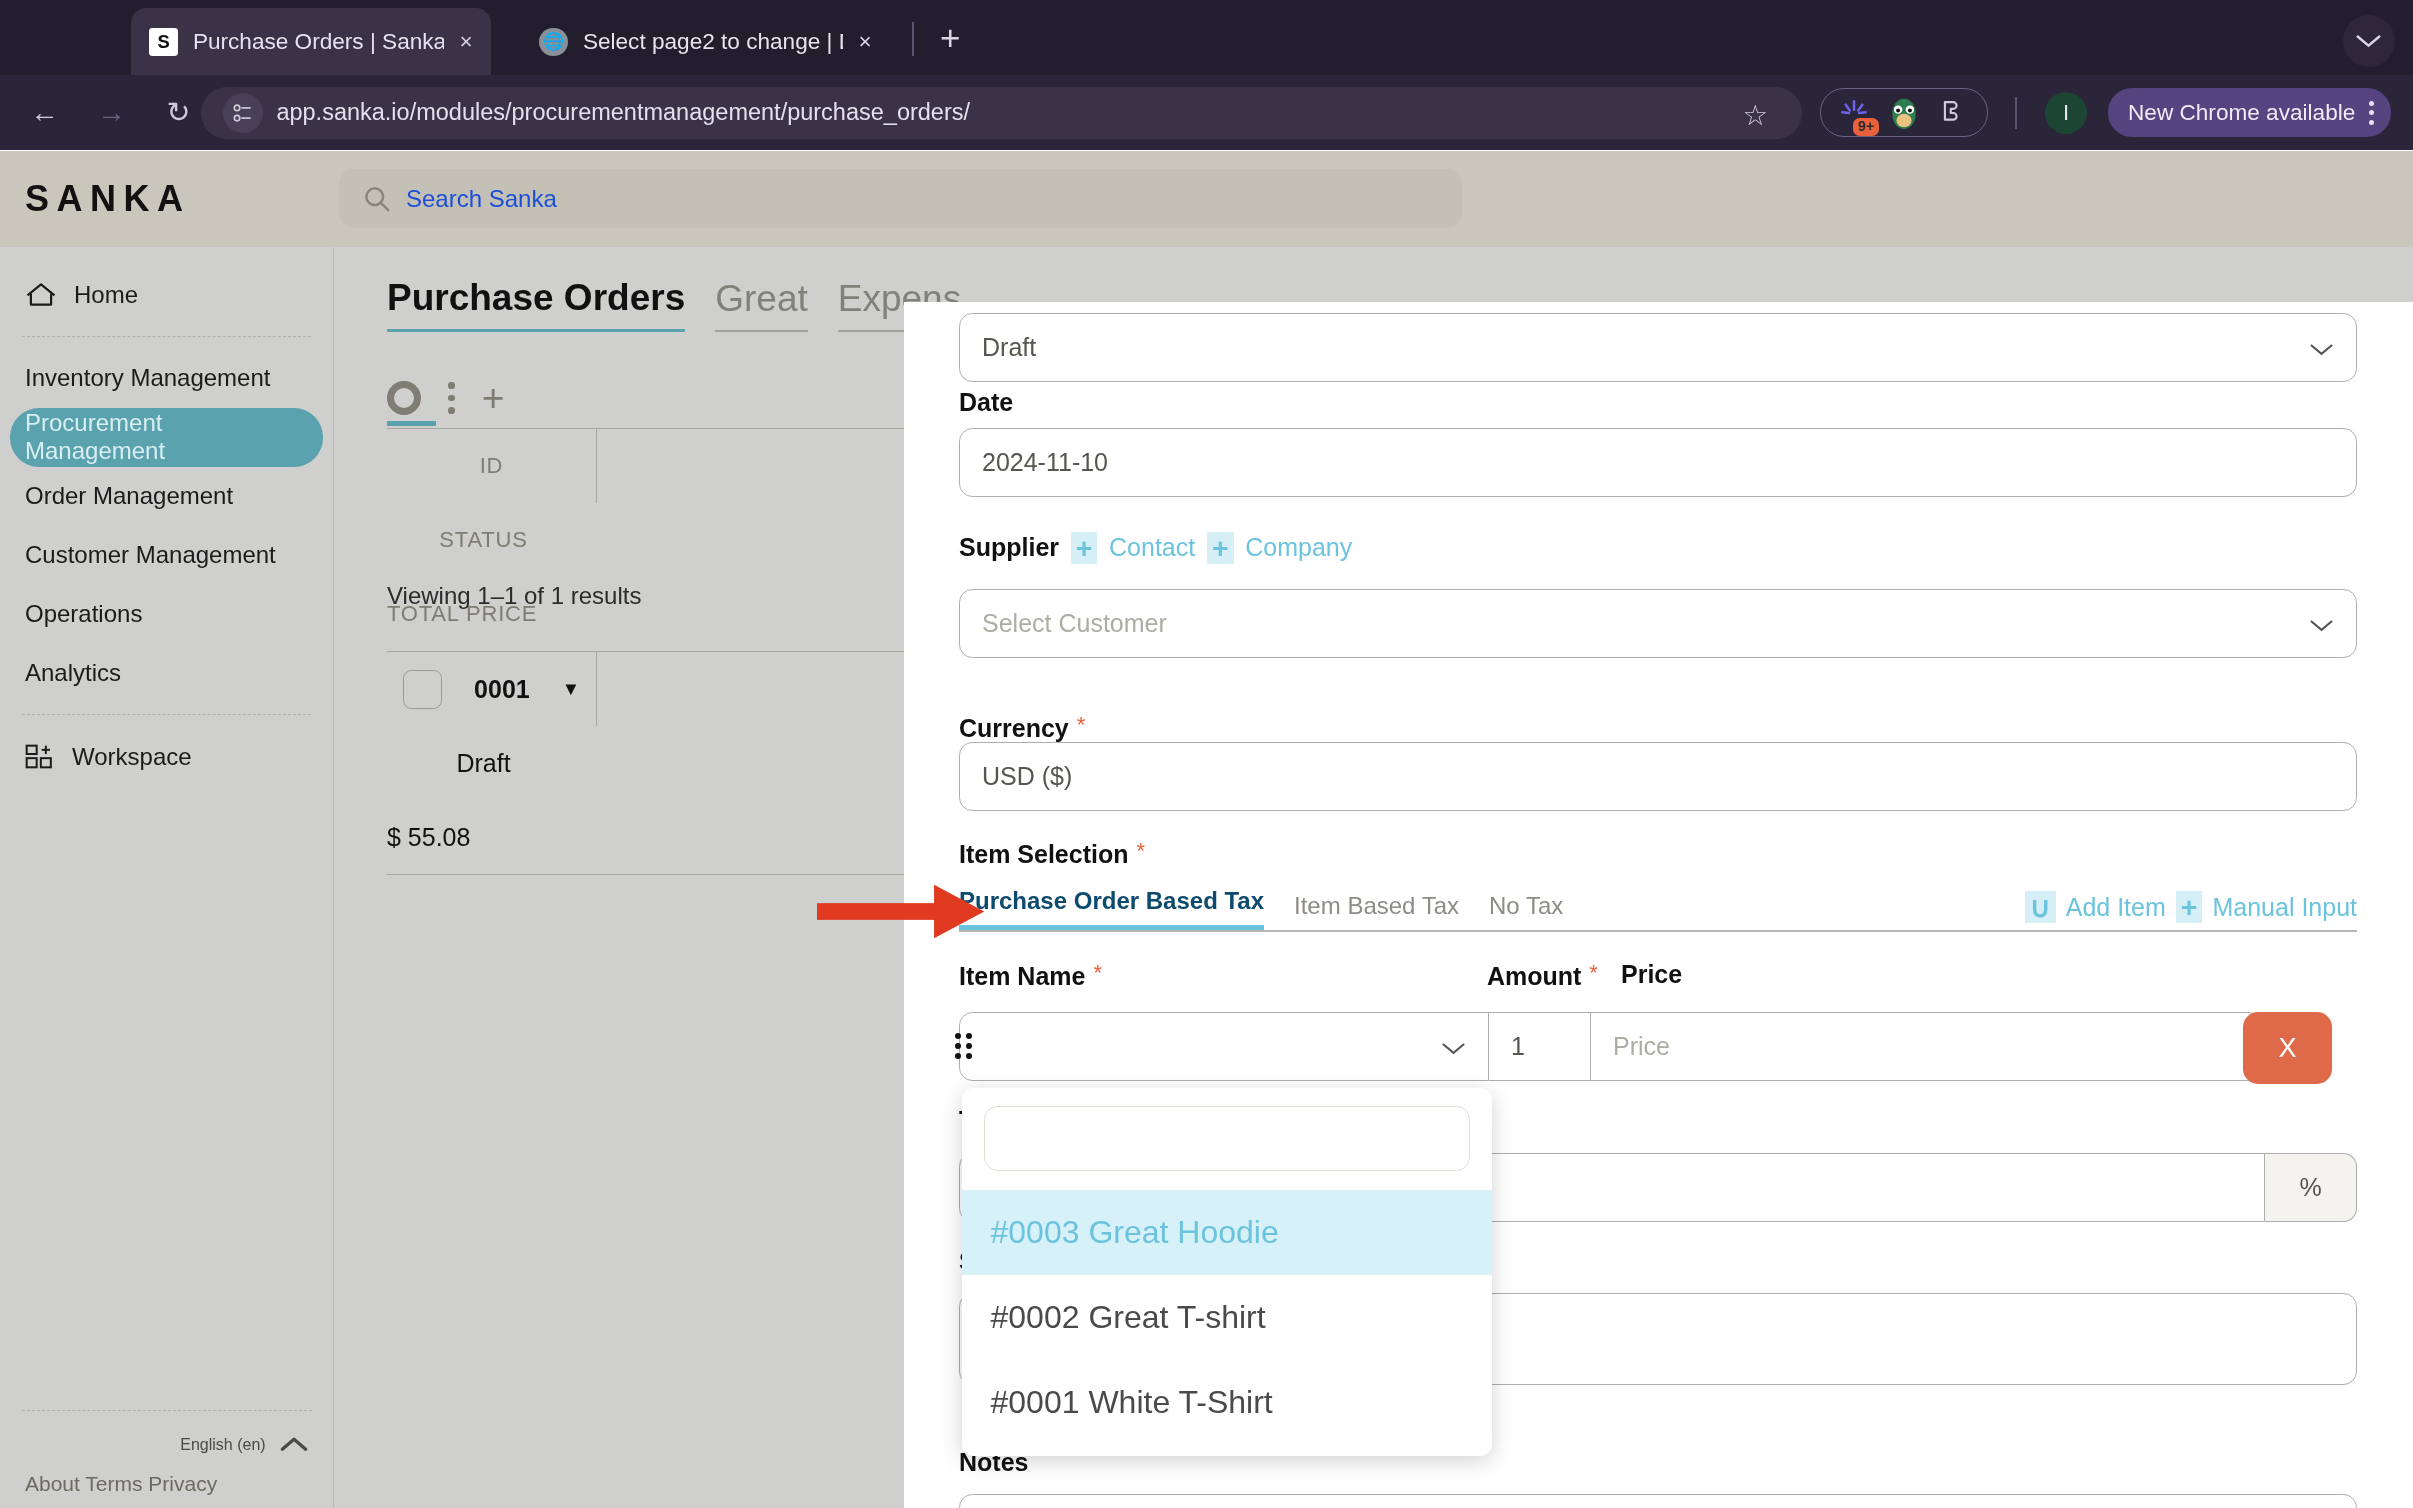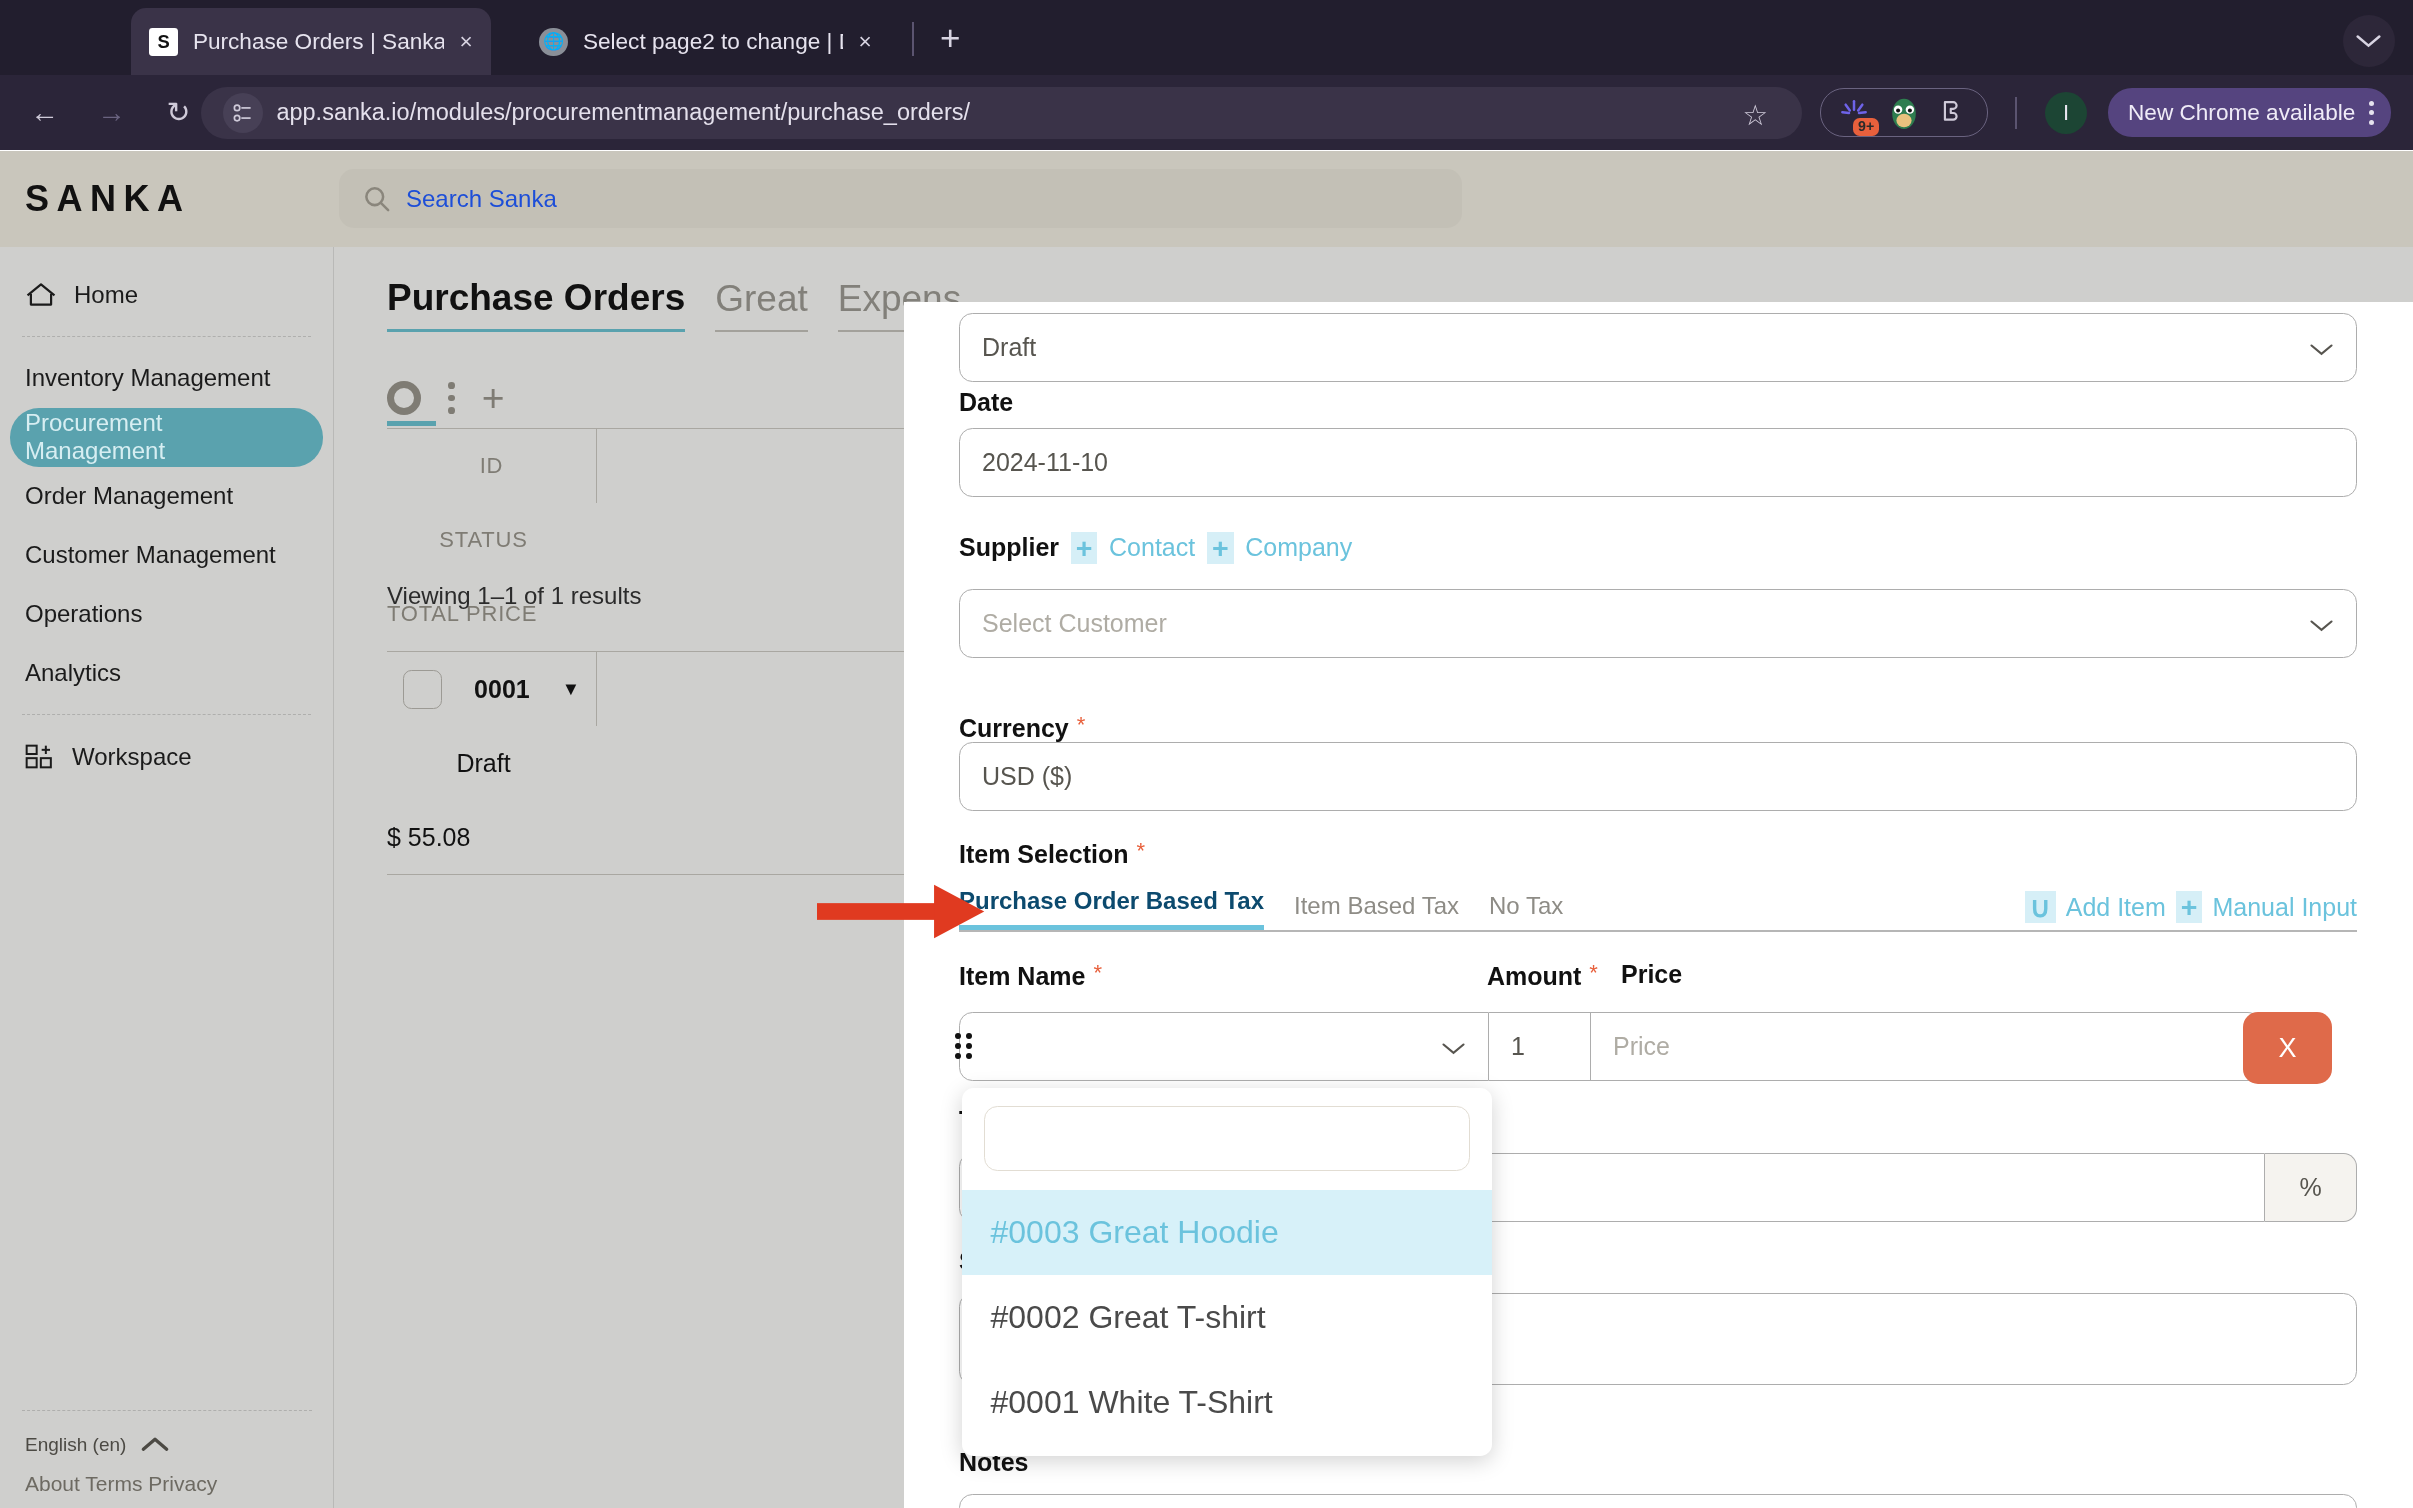--- a/index.html
+++ b/index.html
@@ -115,21 +115,21 @@
   .side-item {
     display:flex; align-items:center; gap:17px;
     height:59px; margin:0 10px; padding:0 15px; border-radius:29px;
     font-size:24px; color:#1B1B1B; cursor:pointer;
   }
   .side-item.active { background:#5AA2AE; color:#D7EEF2; }
   .side-divider { height:0; border-top:1.7px dashed #AFAFAD; margin:11.7px 22px; }
   #side-footer { position:absolute; left:0; bottom:13.4px; width:334px; }
   #lang-row {
     display:flex; align-items:center; gap:13.4px; padding:0 25px; height:44px;
-    font-size:19px; color:#4C4A44; cursor:pointer;
+    font-size:16px; color:#4C4A44; cursor:pointer;justify-content:flex-end;
   }
   #legal-row { padding:5px 25px 0; font-size:21px; color:#6D6A62; cursor:pointer; }
 
   
   #main { position:absolute; left:334px; top:96px; width:2079px; height:1262px; background:#CFCFCD; }
   #page-tabs { position:absolute; left:53px; top:30px; display:flex; align-items:flex-end; gap:30px; }
   .ptab { font-size:37px; padding-bottom:10px; cursor:pointer; white-space:nowrap; }
   .ptab.active { color:#111; font-weight:bold; border-bottom:3.4px solid #5AA2AE; }
   .ptab.inactive { color:#82807A; border-bottom:2.5px solid #A3A19B; }
   #list-toolbar {

